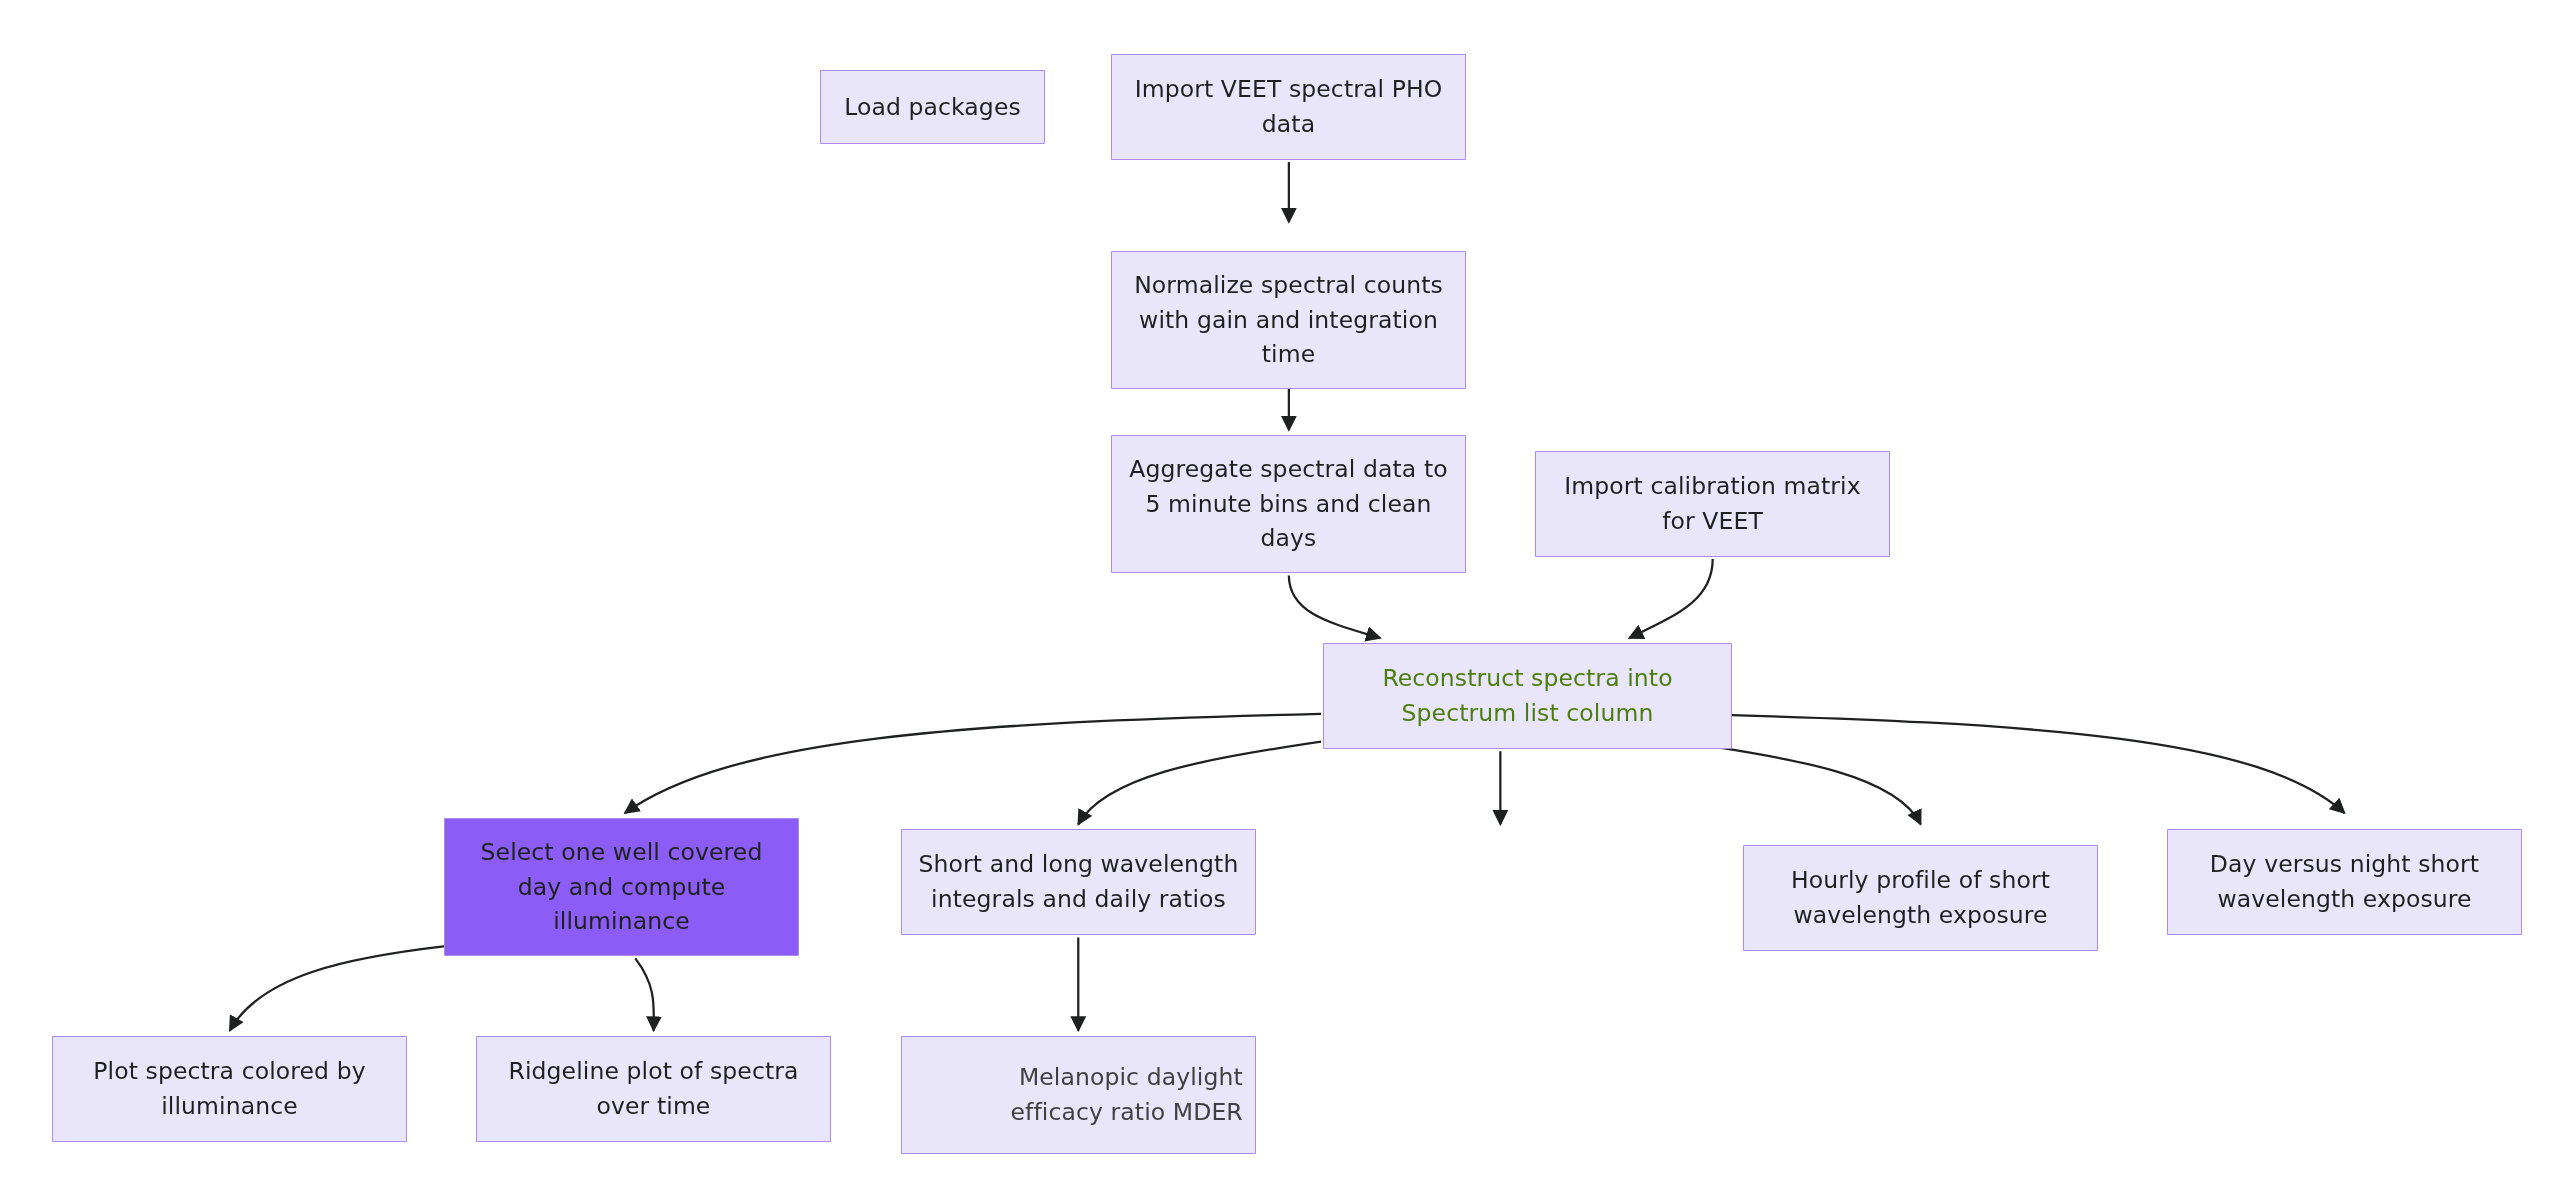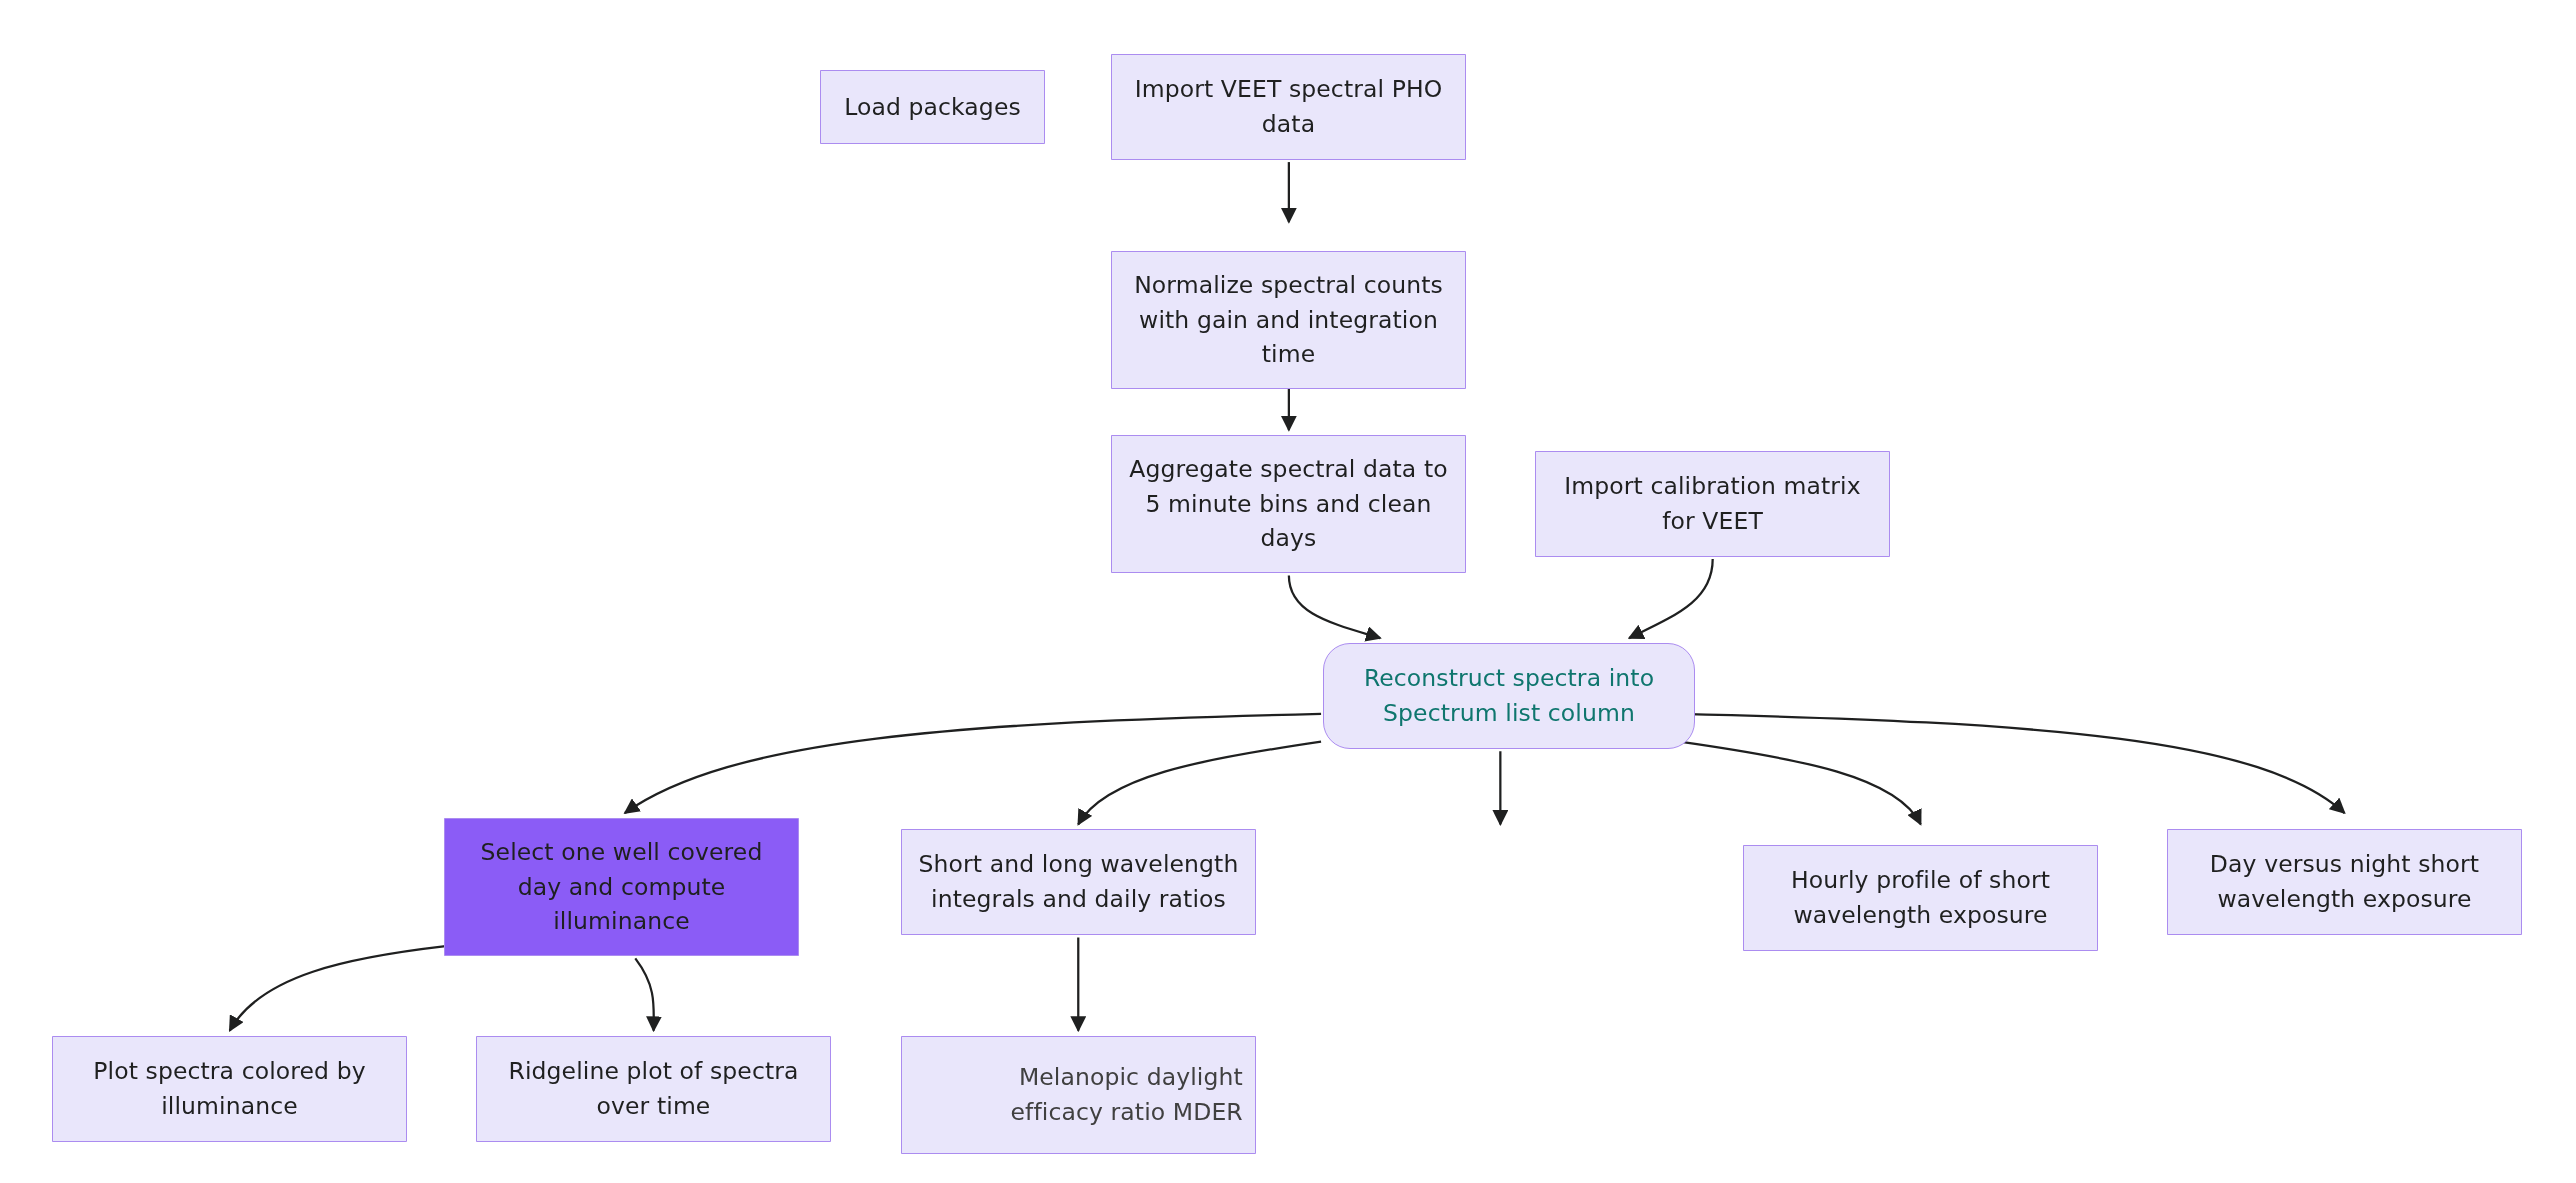--- a/index.html
+++ b/index.html
@@ -101,21 +101,21 @@
   </div>
   <div class="node" style="left: 1111px; top: 435px; width: 355px; height: 138px; background: rgb(233, 230, 251); border-color: rgb(171, 140, 240); color: rgb(31, 32, 32);">
     <span class="label">Aggregate spectral data to
 5 minute bins and clean
 days</span>
   </div>
   <div class="node" style="left: 1535px; top: 451px; width: 355px; height: 106px; background: rgb(233, 230, 251); border-color: rgb(171, 140, 240); color: rgb(31, 32, 32);">
     <span class="label">Import calibration matrix
 for VEET</span>
   </div>
-  <div class="node" style="left: 1323px; top: 643px; width: 372px; height: 106px; background: rgb(233, 230, 251); border-color: rgb(171, 140, 240); color: #0f766e; border-radius: 27px;">
+  <div class="node" style="left: 1323px; top: 643px; width: 409px; height: 106px; background: rgb(233, 230, 251); border-color: rgb(171, 140, 240); color: #4d7c0f;">
     <span class="label">Reconstruct spectra into
 Spectrum list column</span>
   </div>
   <div class="node" style="left: 444px; top: 818px; width: 355px; height: 138px; background: #8b5cf6; border-color: rgb(171, 140, 240); color: rgb(31, 32, 32);">
     <span class="label">Select one well covered
 day and compute
 illuminance</span>
   </div>
   <div class="node" style="left: 901px; top: 829px; width: 355px; height: 106px; background: rgb(233, 230, 251); border-color: rgb(171, 140, 240); color: rgb(31, 32, 32);">
     <span class="label">Short and long wavelength

